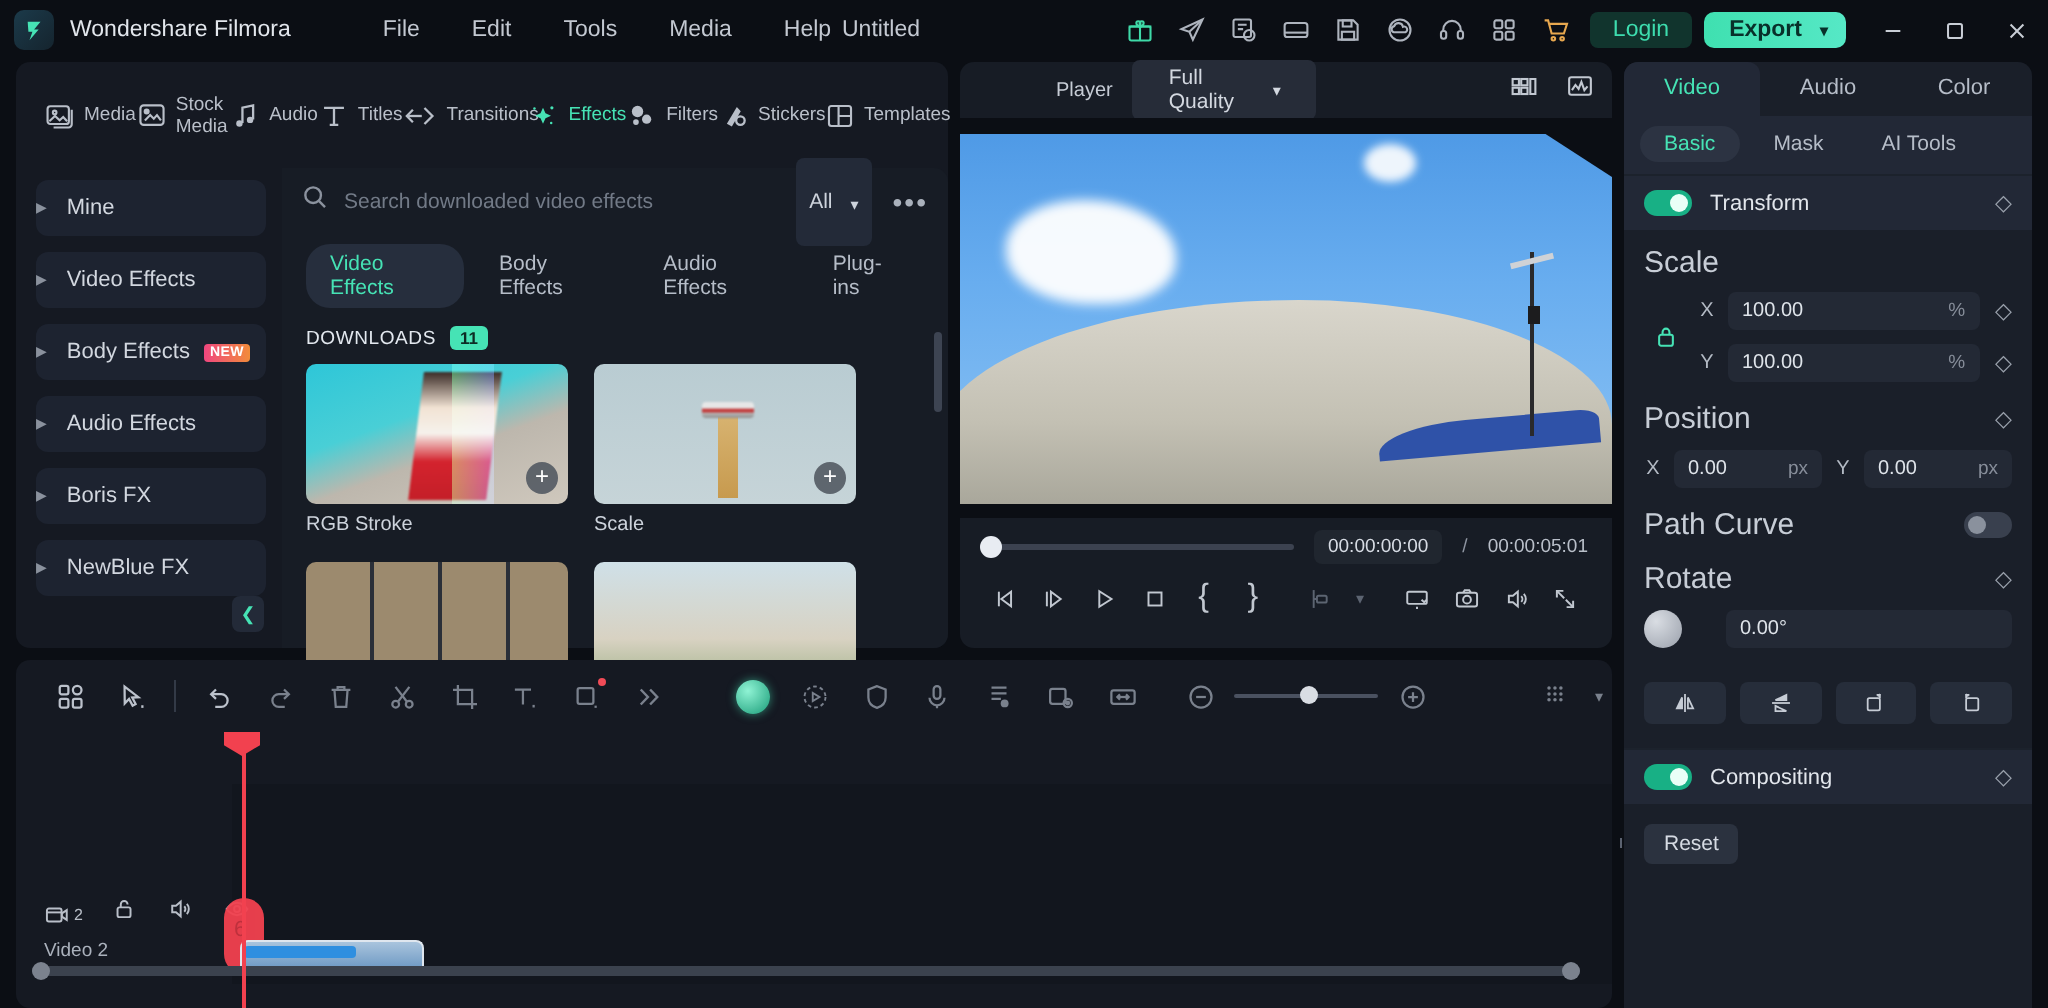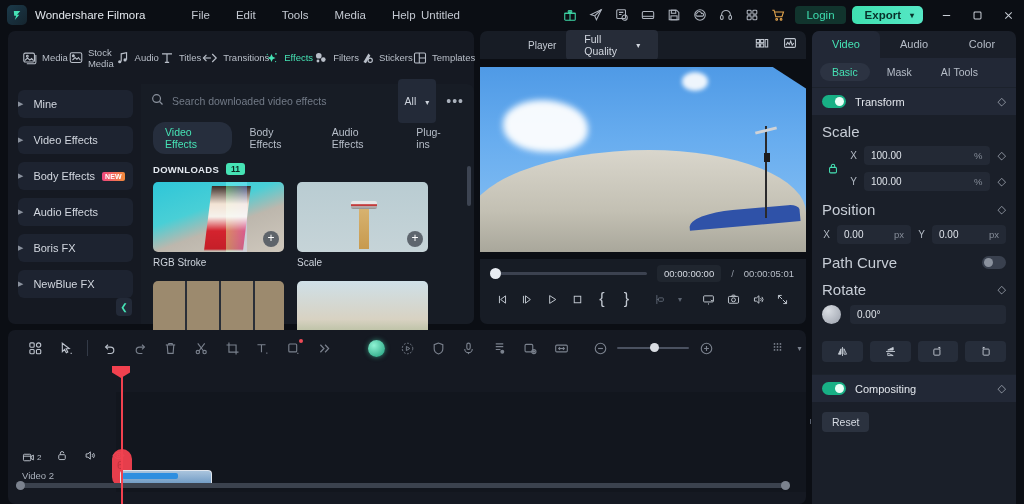--- a/index.html
+++ b/index.html
@@ -90,21 +90,21 @@
     display: flex; align-items: flex-end; gap: 9px; background: #232a38; border-radius: 4px;
     padding: 16px 7px; font-size: 10.5px; color: #cdd3dc;
   }
   .dots { color: #aab1bc; font-size: 14px; margin-left: 10px; letter-spacing: 1px; }
 
   .subtabs { display: flex; align-items: center; padding: 4px 12px 0 12px; gap: 6px; }
   .subtab { font-size: 10.5px; color: #b6bdc8; padding: 4px 12px; border-radius: 12px; }
   .subtab.active { background: #262e3d; color: #46e3b5; }
 
   .dlrow { display: flex; align-items: center; gap: 7px; padding: 9px 0 5px 12px; }
-  .dltitle { font-size: 9.5px; font-weight: bold; color: #e3e8ef; letter-spacing: .3px; }
+  .dltitle { font-size: 9.5px; font-weight: normal; color: #e3e8ef; letter-spacing: .3px; }
   .dlcount { background: #46e3b5; color: #0d2b24; font-size: 8.5px; font-weight: bold; border-radius: 3px; padding: 1px 5px; }
 
   .grid { padding: 2px 12px 0 12px; display: flex; flex-wrap: wrap; gap: 13px; }
   .card { width: 131px; }
   .thumb { width: 131px; height: 70px; border-radius: 5px; position: relative; overflow: hidden; }
   .plusbtn {
     position: absolute; right: 5px; bottom: 5px; width: 16px; height: 16px; border-radius: 50%;
     background: rgba(80,86,96,.88); color: #fff; font-size: 12px; line-height: 15px; text-align: center;
   }
   .cardlbl { font-size: 10px; color: #cdd3dc; margin-top: 5px; }
@@ -209,21 +209,21 @@
   .axis { font-size: 10px; color: #b3bac4; width: 9px; text-align: center; }
   .field {
     flex: 1; background: #232935; border-radius: 4px; height: 19px;
     display: flex; align-items: center; justify-content: space-between;
     padding: 0 7px; font-size: 10px; color: #dfe4ea;
   }
   .unit { color: #868d99; font-size: 9.5px; }
   .lockwrap { width: 22px; display: flex; flex-direction: column; align-items: center; justify-content:center;
               color: #46e3b5; font-size: 10px; }
   .scalegrid { display: flex; align-items: center; gap: 5px; }
-  .rotrow { display:flex; align-items:center; gap: 9px; margin-top: 7px; }
+  .rotrow { display:flex; align-items:center; gap: 22px; margin-top: 7px; }
   .knobround { width: 19px; height: 19px; border-radius: 50%;
     background: radial-gradient(circle at 32% 30%, #d9dde3, #9aa0ab); }
   .fliprow { display: flex; gap: 7px; margin-top: 7px; }
   .flipbtn { flex:1; height: 21px; background:#262d3a; border-radius: 4px;
     display:flex; align-items:center; justify-content:center; color:#c6ccd5; }
   .resetbtn { margin: 10px; display:inline-block; background:#2b323f; color:#d6dbe3;
     font-size: 10.5px; padding: 4px 10px; border-radius: 4px; }
 
   
   .timeline {

